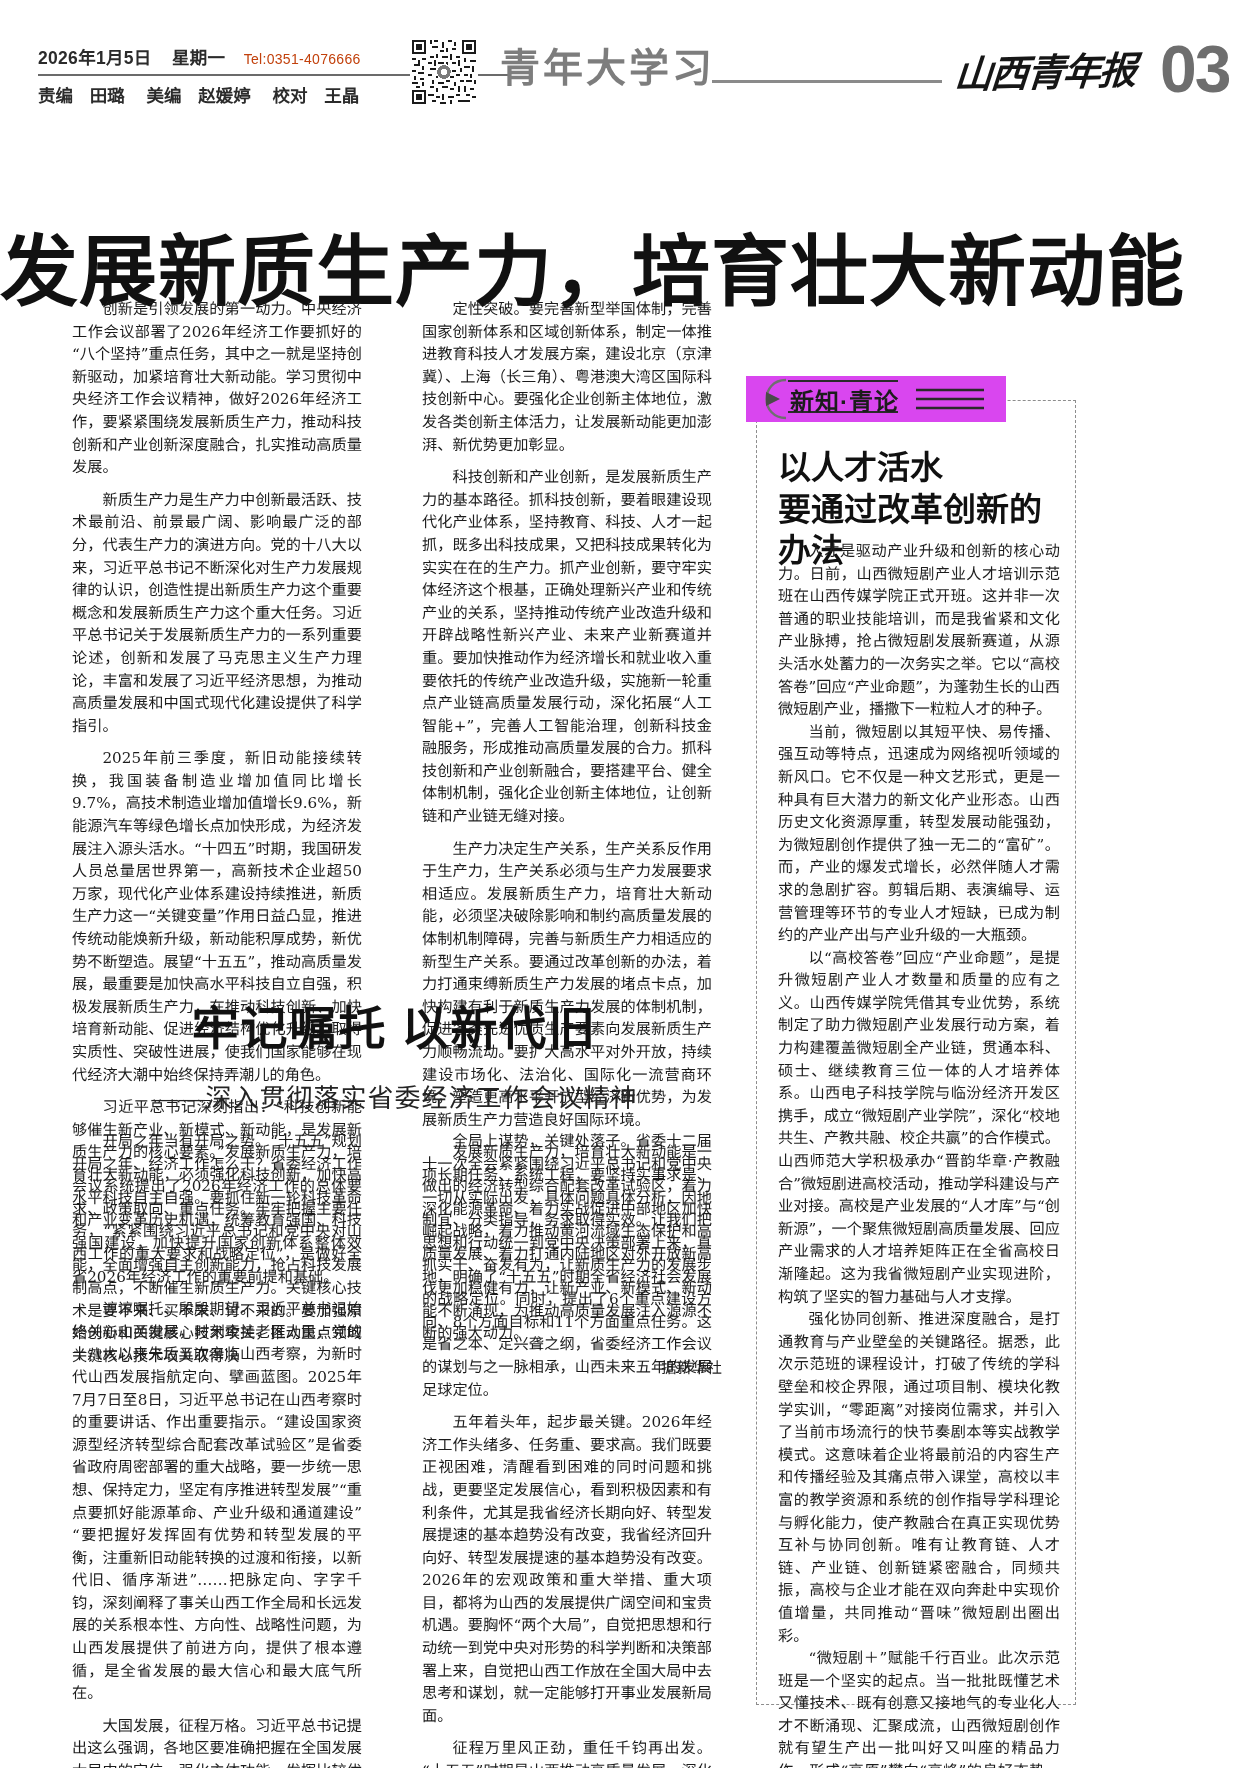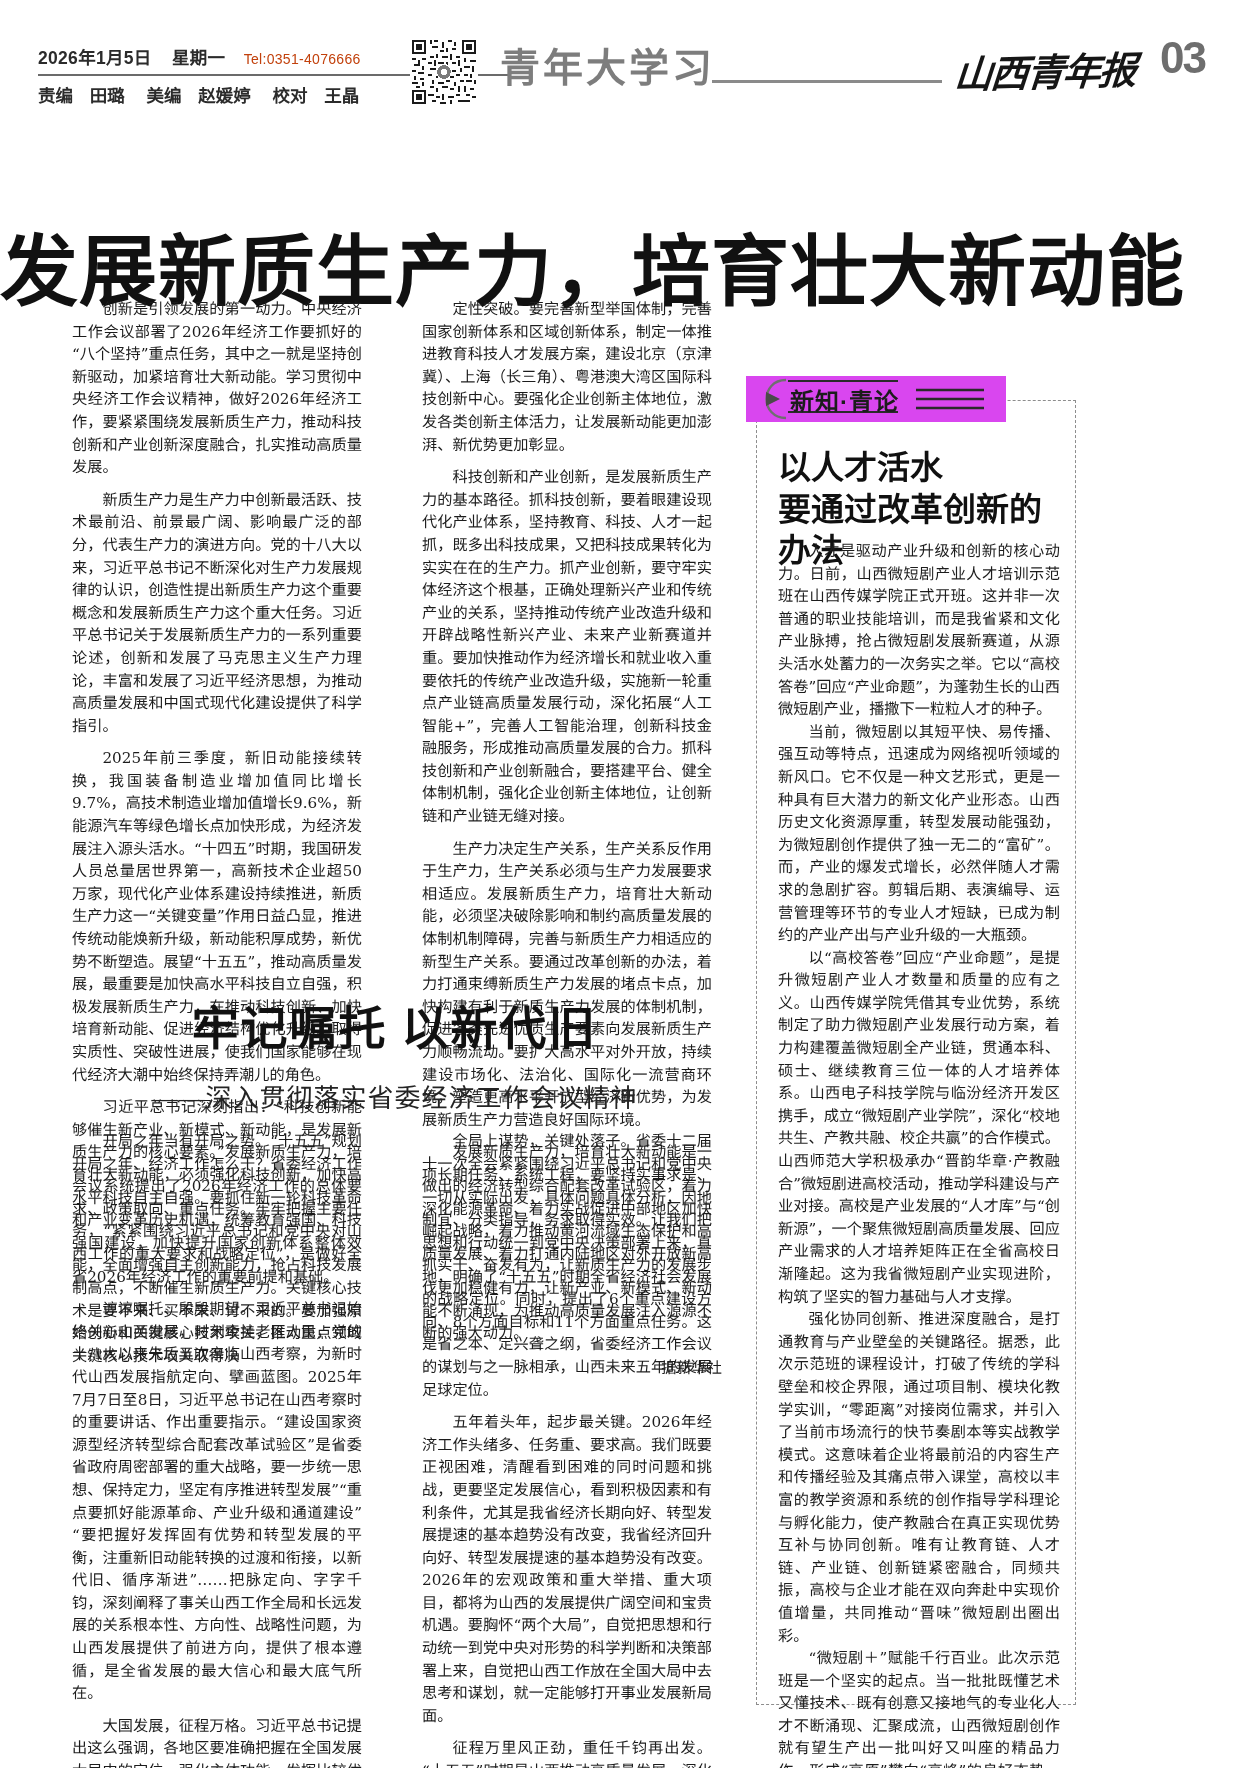--- a/index.html
+++ b/index.html
@@ -99,21 +99,21 @@
     font-style: italic;
     color: #161616;
     letter-spacing: -2px;
     white-space: nowrap;
     transform: skewX(-6deg) rotate(-1.5deg);
   }
   .mh-pageno {
     position: absolute;
     left: 1160px; top: 36px;
     font-family: "Liberation Sans", sans-serif;
-    font-size: 44px;
+    font-size: 66px;
     font-weight: 700;
     color: #6e6e6e;
     letter-spacing: -2px;
     line-height: 1;
   }
 
   
   .headline-main {
     position: absolute;
     left: 0; top: 180px;

